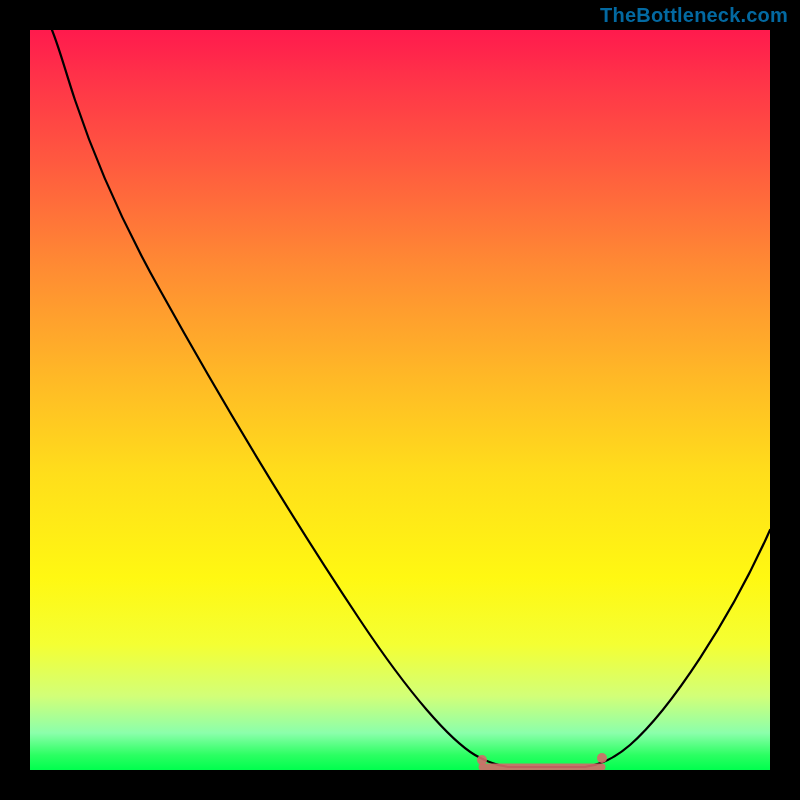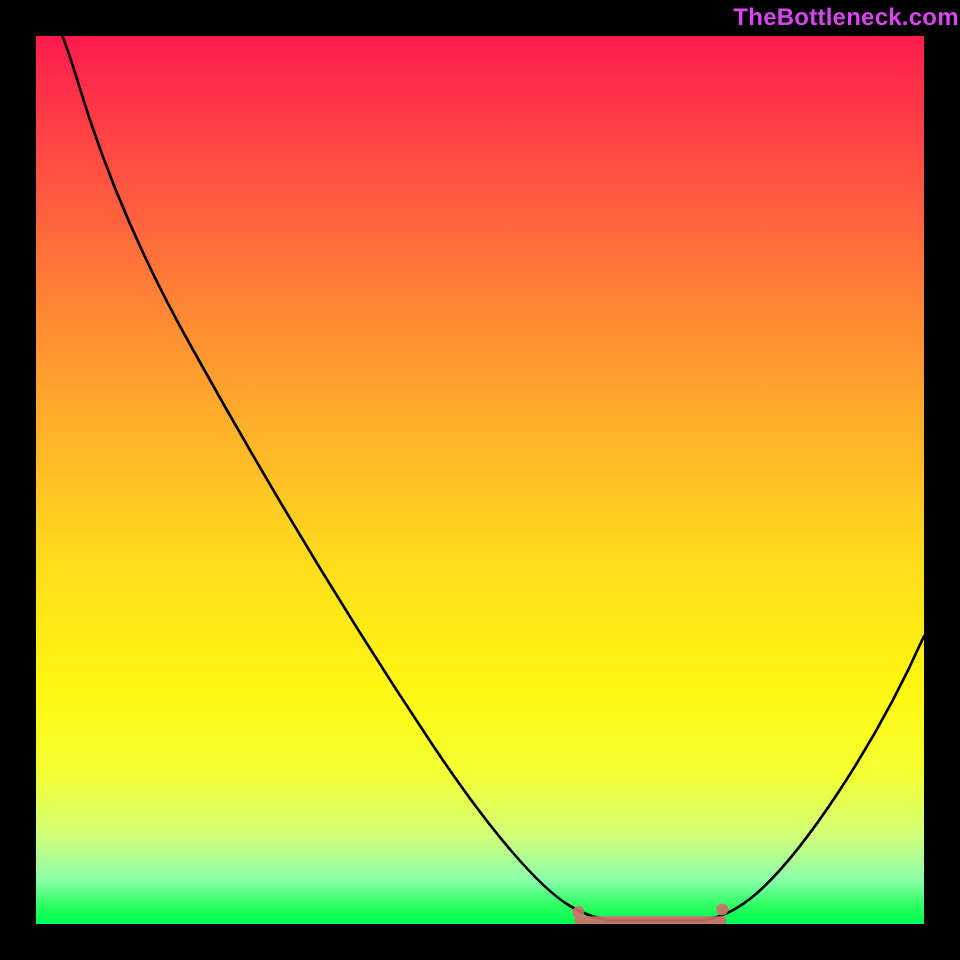--- a/index.html
+++ b/index.html
@@ -12,22 +12,22 @@
   }
   .frame {
     position: relative;
     width: 800px;
     height: 800px;
     background: #000;
   }
   .watermark {
     position: absolute;
     top: 4px;
-    right: 1px;
-    color: #d946ef;
+    right: 12px;
+    color: #0369a1;
     font-size: 20px;
     font-weight: 600;
     letter-spacing: 0.2px;
     z-index: 10;
   }
   .plot-area {
     position: absolute;
     left: 30px;
     top: 30px;
     width: 740px;

